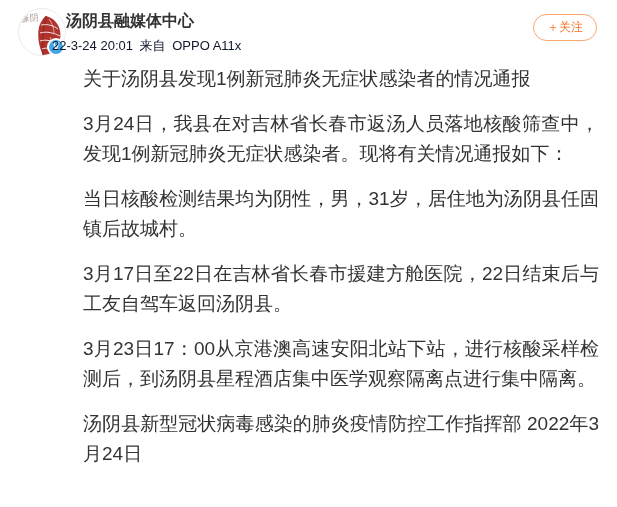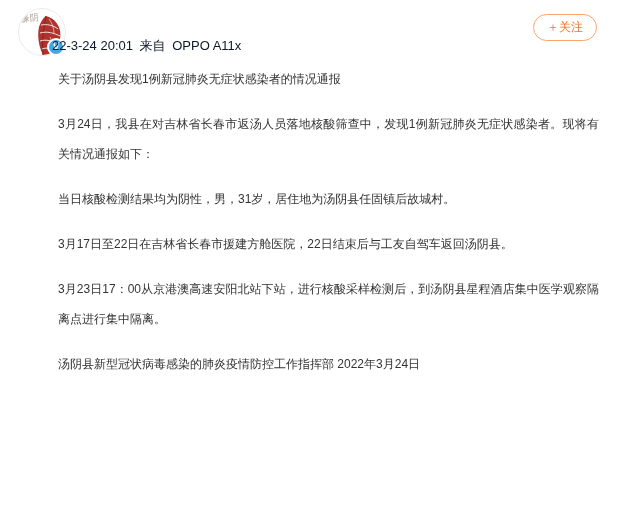--- a/index.html
+++ b/index.html
@@ -51,22 +51,22 @@
     background: #ffffff;
     border: 1px solid #f9a56b;
     border-radius: 14px;
     color: #f8742c; font-size: 12px; line-height: 25px;
     font-family: "Liberation Sans", sans-serif;
     cursor: pointer; outline: none;
   }
 
   
   .post-content {
-    padding: 0 18px 0 58px;
-    font-size: 12px;
+    padding: 0 18px 0 83px;
+    font-size: 19px;
     line-height: 30px;
     color: #333333;
     text-align: justify;
     text-justify: inter-ideograph;
   }
   .post-content p { margin: 0 0 15px 0; }
 </style>
 </head>
 <body>
 
@@ -79,20 +79,21 @@
         <text x="2" y="13" font-size="9" fill="#b3a29c" transform="rotate(-6 2 13)">缘阴</text>
         <path d="M27 7 C38 10 43 20 41 30 C39 41 31 47 24 46 C20 38 18 28 20 18 C21.5 13 24 9 27 7 Z" fill="#b0322d"></path>
         <path d="M24 46 C23 34 24 20 27 7" stroke="#8e2622" stroke-width="1.2" fill="none"></path>
         <path d="M22 16 C28 15 34 16 39 20 M21 24 C28 22 35 24 41 27 M21 32 C27 30 34 32 39 35 M23 40 C28 38 33 40 37 41" stroke="#ffffff" stroke-width="1" fill="none" opacity="0.85"></path>
         <path d="M30 10 C33 14 35 19 35 24 M31 28 C33 32 33 37 31 42" stroke="#ffffff" stroke-width="0.8" fill="none" opacity="0.7"></path>
       </svg>
     </div>
     <div class="verified-badge">V</div>
   </div>
 
+  <div class="author-name">汤阴县融媒体中心</div>
 
   <div class="post-meta">
     <span class="meta-link">22-3-24 20:01</span>
     <span>来自</span>
     <span class="meta-link">OPPO A11x</span>
   </div>
 
   <button class="follow-btn">＋关注</button>
 </div>
 

